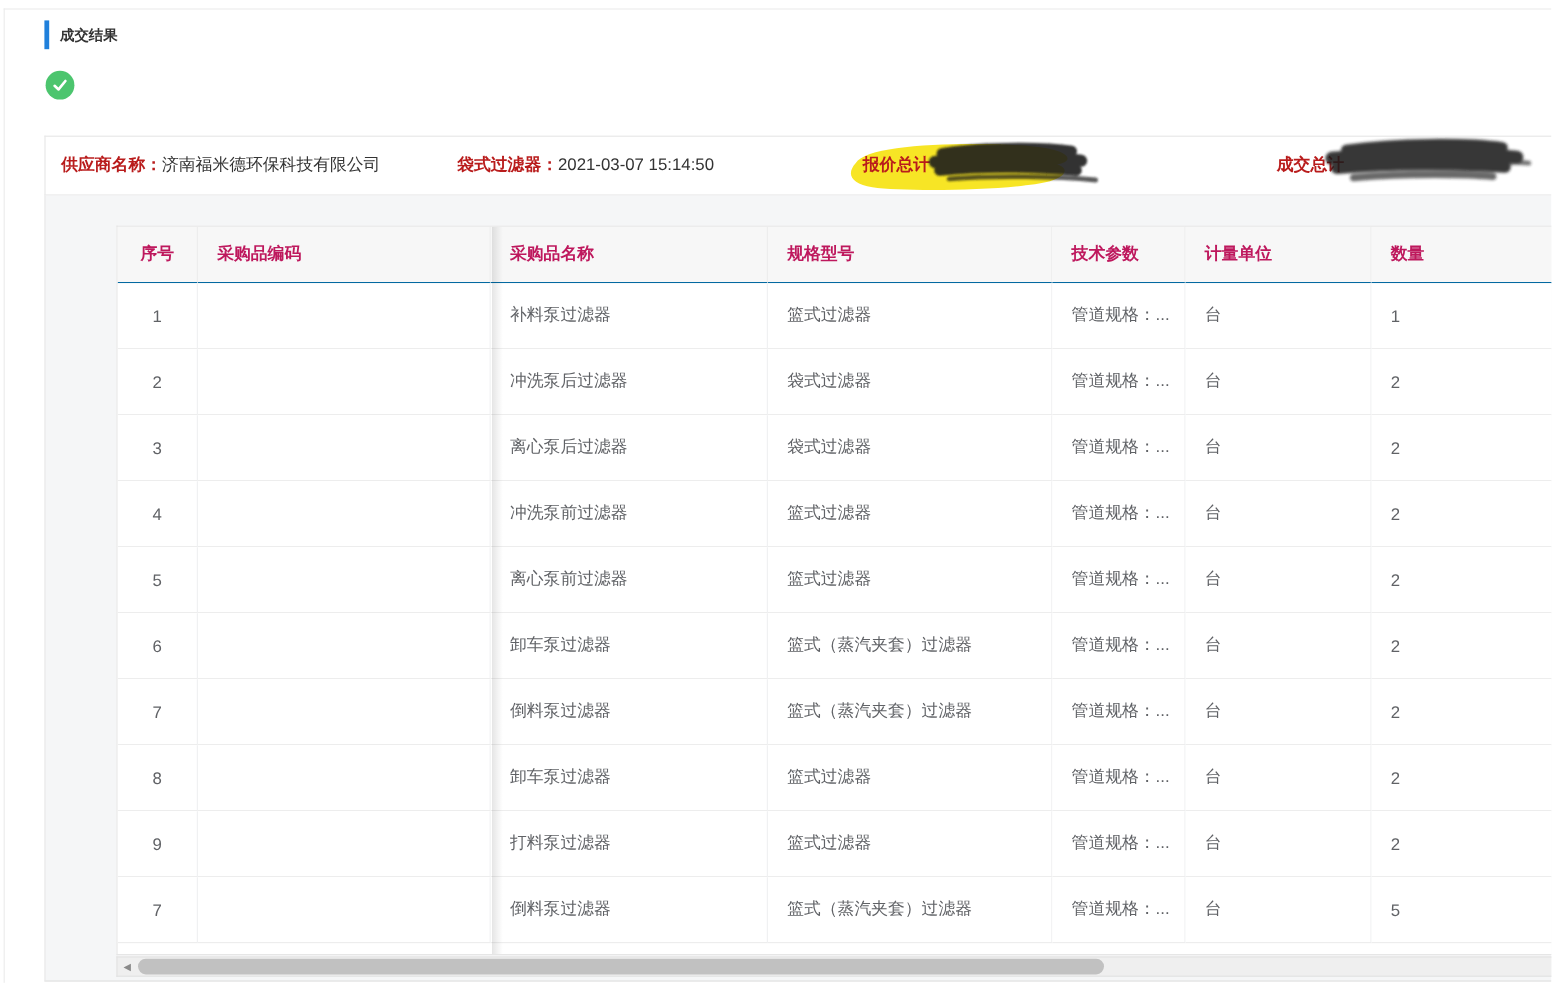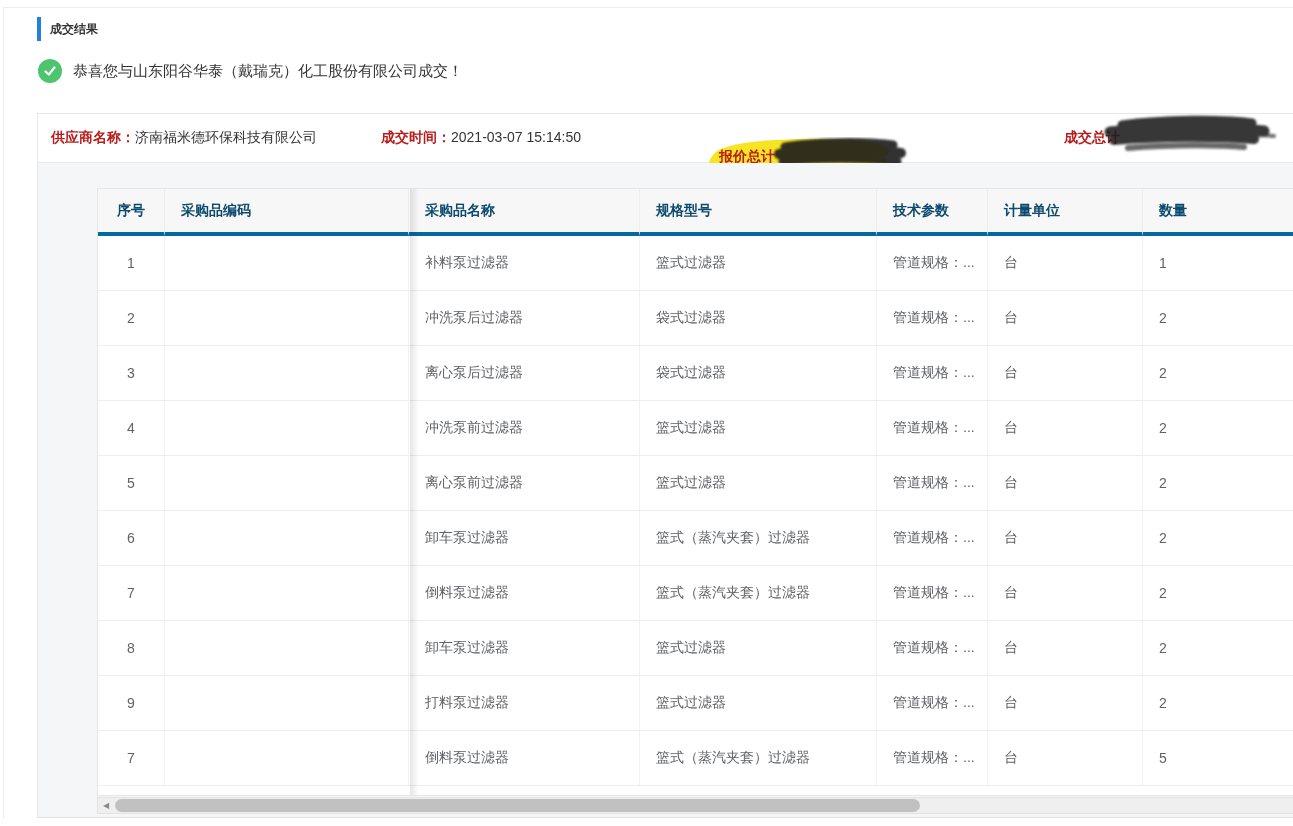--- a/index.html
+++ b/index.html
@@ -27,21 +27,21 @@
   .redact-group{display:inline-block;position:relative;}
   .redact-svg{position:absolute;pointer-events:none;}
 
   
   .table-region{position:absolute;left:37px;top:163px;right:0;bottom:8px;background:#f5f6f7;border-left:1px solid #eaeaea;border-bottom:1px solid #e2e2e2;box-sizing:border-box;}
 
   .table-viewport{position:absolute;left:59px;top:25px;width:1197px;height:608px;overflow:hidden;background:#fff;border:1px solid #e6e6e6;border-right:none;box-sizing:border-box;}
   table{border-collapse:separate;border-spacing:0;table-layout:fixed;width:1750px;font-size:14px;}
   col.col-index{width:67px;} col.col-code{width:244px;} col.col-name{width:231px;}
   col.col-spec{width:237px;} col.col-tech{width:111px;} col.col-unit{width:155px;} col.col-qty{width:705px;}
-  th{height:47px;background:#f7f7f7;color:#0c4a6e;font-weight:bold;text-align:left;padding:0 0 0 16px;border-bottom:4px solid #0369a1;border-right:1px solid #ededed;box-sizing:border-box;white-space:nowrap;overflow:hidden;}
+  th{height:47px;background:#f7f7f7;color:#be185d;font-weight:bold;text-align:left;padding:0 0 0 16px;border-bottom:1px solid #0369a1;border-right:1px solid #ededed;box-sizing:border-box;white-space:nowrap;overflow:hidden;}
   td{height:55px;color:#606266;padding:0 0 0 16px;border-bottom:1px solid #ededed;border-right:1px solid #f0f1f2;box-sizing:border-box;background:#fff;white-space:nowrap;overflow:hidden;}
   th.col-index,td.col-index{text-align:center;padding-left:0;}
   th:last-child,td:last-child{border-right:none;}
 
   .fixed-shadow{position:absolute;left:312px;top:0;bottom:0;width:9px;background:linear-gradient(to right,rgba(0,0,0,0.10),rgba(0,0,0,0));pointer-events:none;}
 
   
   .hscroll{position:absolute;left:59px;top:634px;width:1197px;height:17px;background:#efefef;border:1px solid #e3e3e3;border-right:none;box-sizing:border-box;}
   .hscroll-arrow{position:absolute;left:0;top:0;width:16px;height:15px;display:flex;align-items:center;justify-content:center;font-size:8px;color:#8a8a8a;cursor:pointer;}
   .hscroll-thumb{position:absolute;left:17px;top:1px;width:805px;height:13px;background:#c1c1c1;border-radius:7px;cursor:pointer;}
@@ -56,32 +56,31 @@
     <div class="title-bar"></div>
     <div class="title-text">成交结果</div>
   </div>
 
   <div class="msg-wrap">
     <div class="check-circle">
       <svg width="14" height="14" viewBox="0 0 14 14">
           <polyline points="2.5,7.5 5.8,10.5 11.5,3.5" fill="none" stroke="#fff" stroke-width="2.2" stroke-linecap="round" stroke-linejoin="round"></polyline>
         </svg>
     </div>
-    <div class="msg-text">恭喜您与山东阳谷华泰（戴瑞克）化工股份有限公司成交！</div>
   </div>
 
   <div class="info-bar">
     <div class="info-item" style="left:13px;">
       <span class="info-label">供应商名称：</span><span class="info-value">济南福米德环保科技有限公司</span>
     </div>
     <div class="info-item" style="left:343px;">
-      <span class="info-label">成交时间：</span><span class="info-value">2021-03-07 15:14:50</span>
-    </div>
-
-    <div class="info-item" style="left:681px;margin-top:19px;">
+      <span class="info-label">袋式过滤器：</span><span class="info-value">2021-03-07 15:14:50</span>
+    </div>
+
+    <div class="info-item" style="left:681px;">
       <span class="redact-group">
         <svg class="redact-svg" style="left:-16px;top:-15px;z-index:0;" width="212" height="50" viewBox="0 0 212 50">
           <path d="M10,22 C18,10 60,6 110,6 C150,6 176,9 183,14 C190,18 186,22 178,23 C188,26 186,33 172,37 C140,45 52,46 24,42 C6,39 2,31 10,22 Z" fill="var(--yellow)" opacity="0.96"></path>
         </svg>
         <span class="info-label" style="position:relative;z-index:1;">报价总计</span>
         <svg class="redact-svg" style="left:52px;top:-14px;z-index:2;" width="150" height="46" viewBox="0 0 150 46">
           <defs>
               <filter id="b1" x="-20%" y="-20%" width="140%" height="140%">
                 <feGaussianBlur stdDeviation="1.1"></feGaussianBlur>
               </filter>

